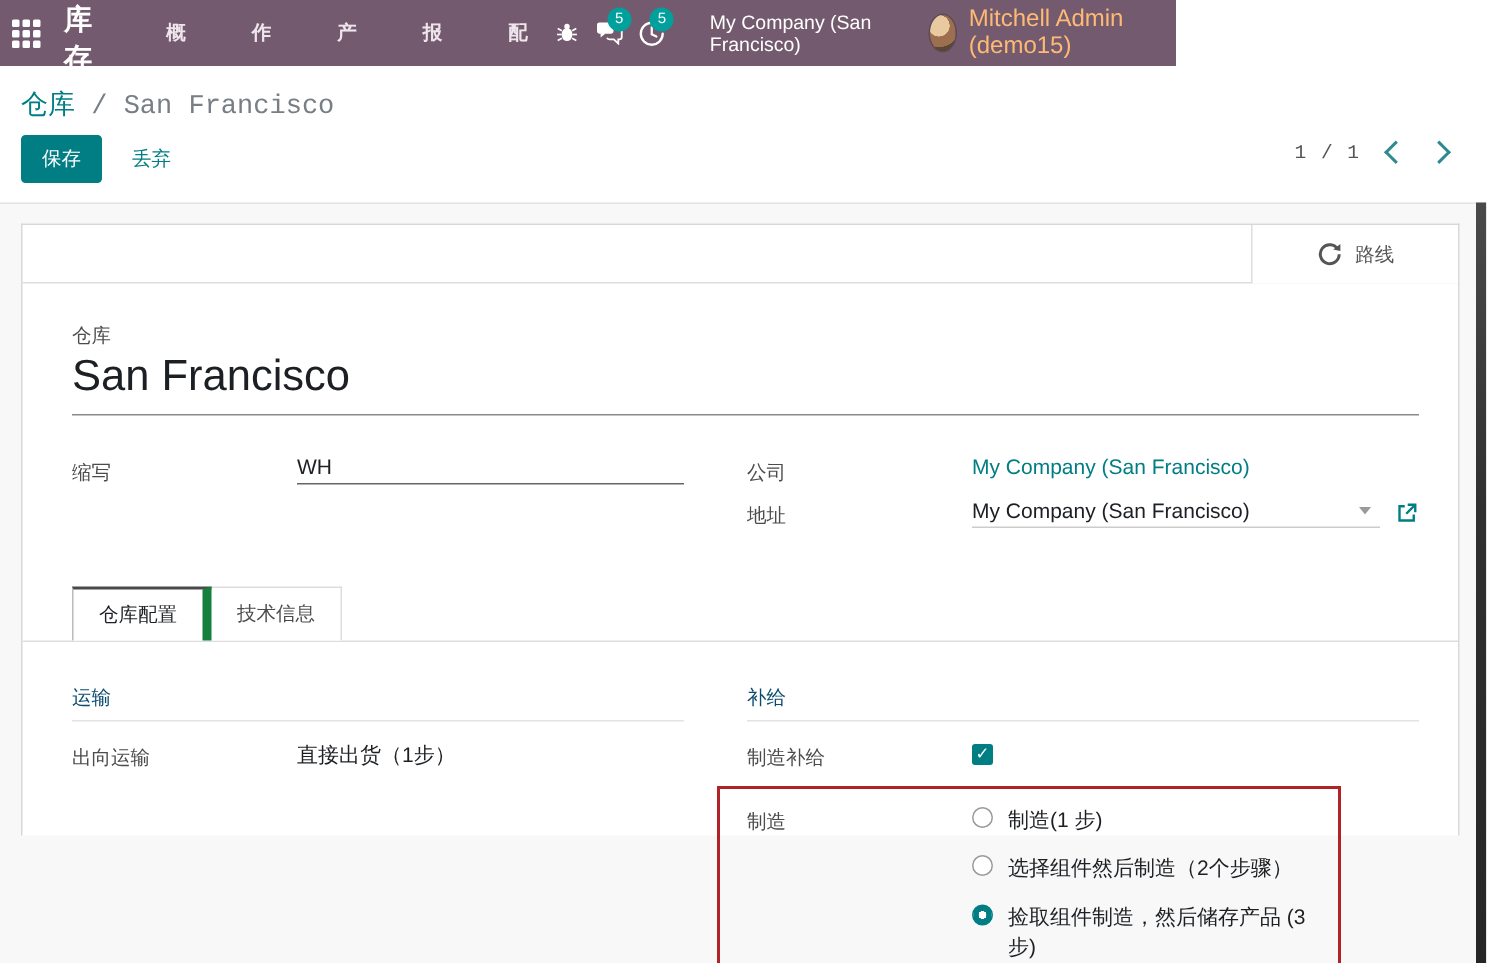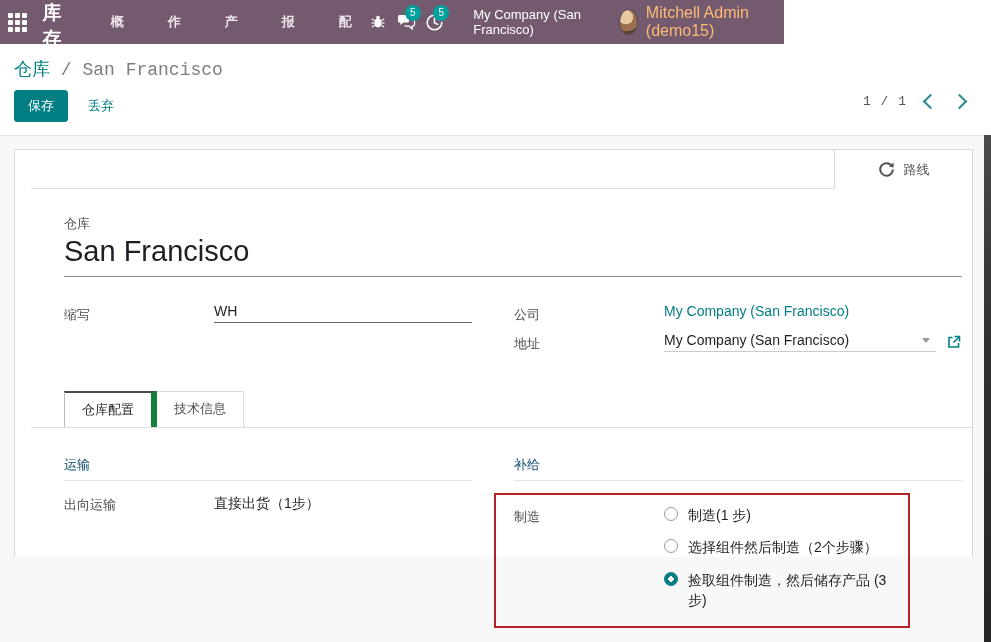--- a/index.html
+++ b/index.html
@@ -33,21 +33,21 @@
   .btn-save { background:#017e84; color:#fff; border:1px solid #017e84; font-size:13px; padding:6px 13px; border-radius:3px; cursor:pointer; font-family:inherit; }
   .btn-discard { background:none; border:none; color:#017e84; font-size:13px; padding:6px 10px; cursor:pointer; font-family:inherit; }
   .pager { position:absolute; top:50px; right:26px; display:flex; align-items:center; gap:18px; }
   .pager-count { font-size:13px; color:#555; letter-spacing:1px; }
   .chev { width:11px; height:11px; border-left:2px solid #2d8a8f; border-bottom:2px solid #2d8a8f; cursor:pointer; }
   .chev.prev { transform:rotate(45deg); }
   .chev.next { transform:rotate(-135deg); }
 
   
   .content-bg { position:absolute; top:135px; left:0; width:991px; height:507px; background:#f8f8f8; border-top:1px solid #e4e4e4; }
-  .sheet { position:absolute; top:13px; left:14px; width:959px; height:408px; background:#fff; border:1px solid #d8d8d8; border-bottom:none;padding-left:16px; }
+  .sheet { position:absolute; top:13px; left:14px; width:959px; height:408px; background:#fff; border:1px solid #d8d8d8; border-bottom:none; }
   .statbar { height:39px; border-bottom:1px solid #ddd; position:relative; }
   .routes-btn { position:absolute; right:0; top:0; width:138px; height:39px; border-left:1px solid #ddd; display:flex; align-items:center; justify-content:center; gap:9px; cursor:pointer; background:#fff; font-size:13px; color:#555; }
   .sheet-body { padding:26px 28px 0 33px; }
 
   .wh-label { font-size:13px; color:#4c4c4c; }
   .wh-name { font-size:29px; color:#1c1f23; border-bottom:1px solid #8a8a8a; padding:2px 0 8px 0; width:898px; cursor:text; }
 
   .fields-grid { display:grid; grid-template-columns:408px 448px; column-gap:42px; margin-top:26px; }
   .frow { display:flex; align-items:flex-start; margin-bottom:8px; }
   .flabel { width:150px; flex:0 0 150px; font-size:13px; color:#4c4c4c; padding-top:3px; }
@@ -229,20 +229,26 @@
                   <span>直接出货（1步）</span>
                 </div>
 
               </div>
             </div>
           </div>
 
           <div>
             <div class="grp-title">补给</div>
 
+            <div class="grp-row">
+              <div class="flabel">制造补给</div>
+              <div class="opt-list">
+                <div class="cb">✓</div>
+              </div>
+            </div>
 
             <div class="hl-box">
               <div class="grp-row">
                 <div class="flabel">制造</div>
                 <div class="opt-list">
                   <div class="opt">
                     <span class="radio"></span>
                     <span>制造(1 步)</span>
                   </div>
                   <div class="opt">

